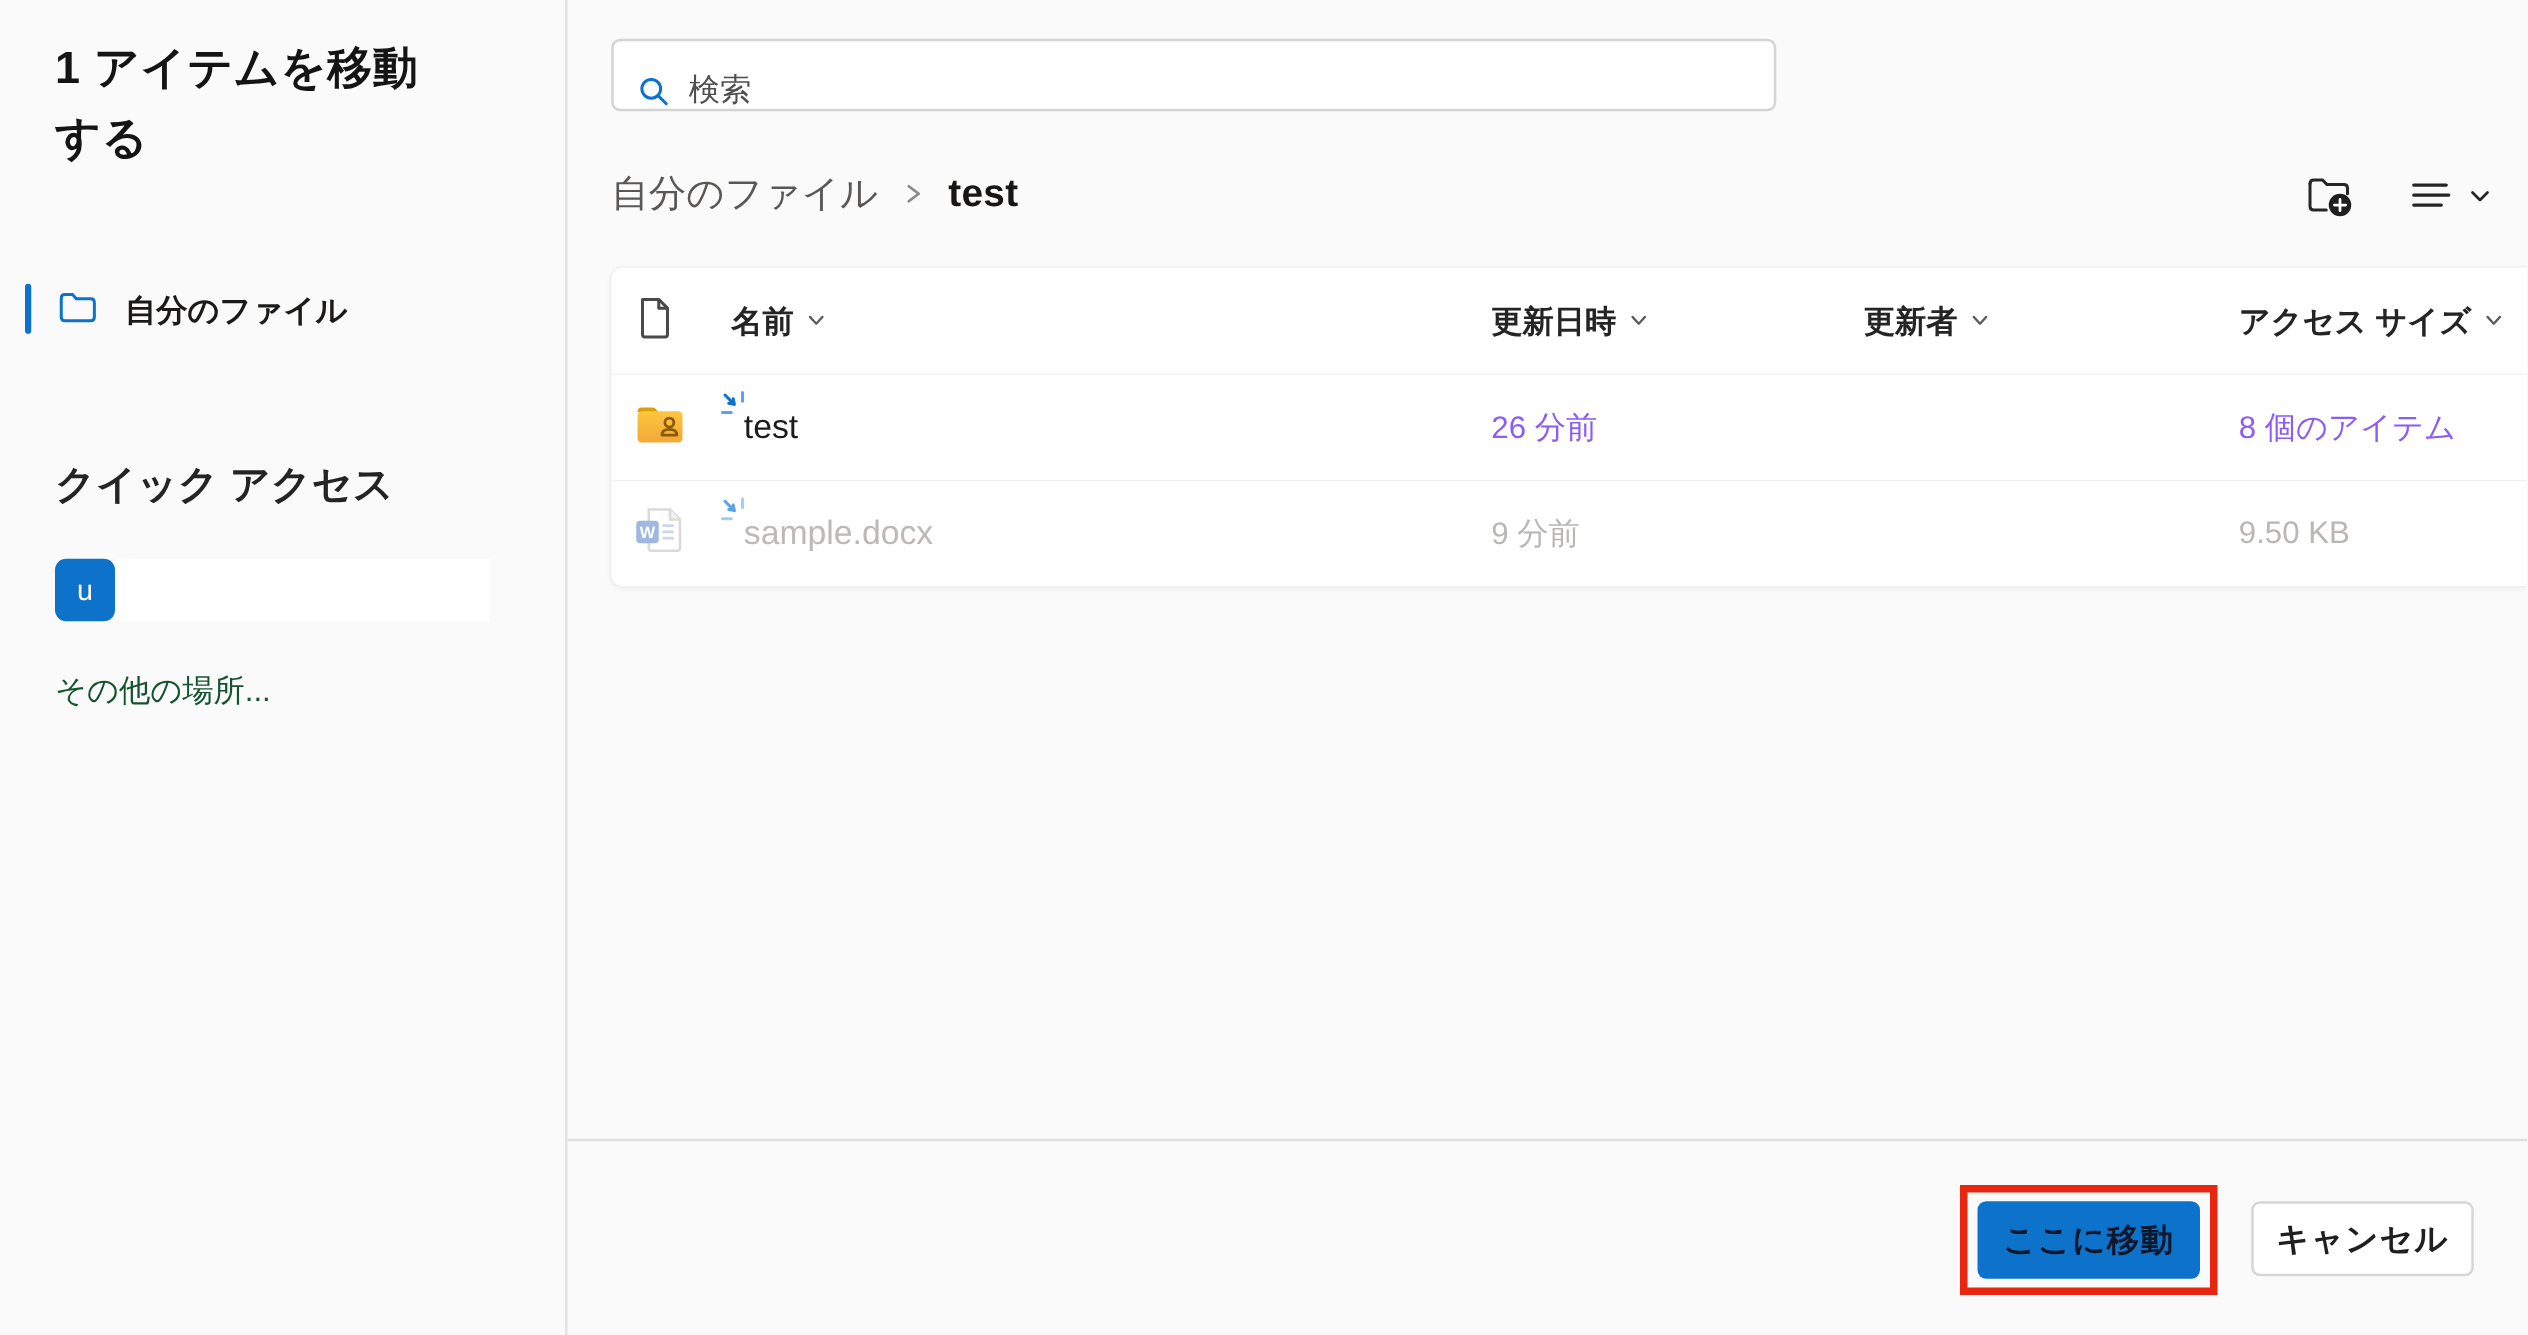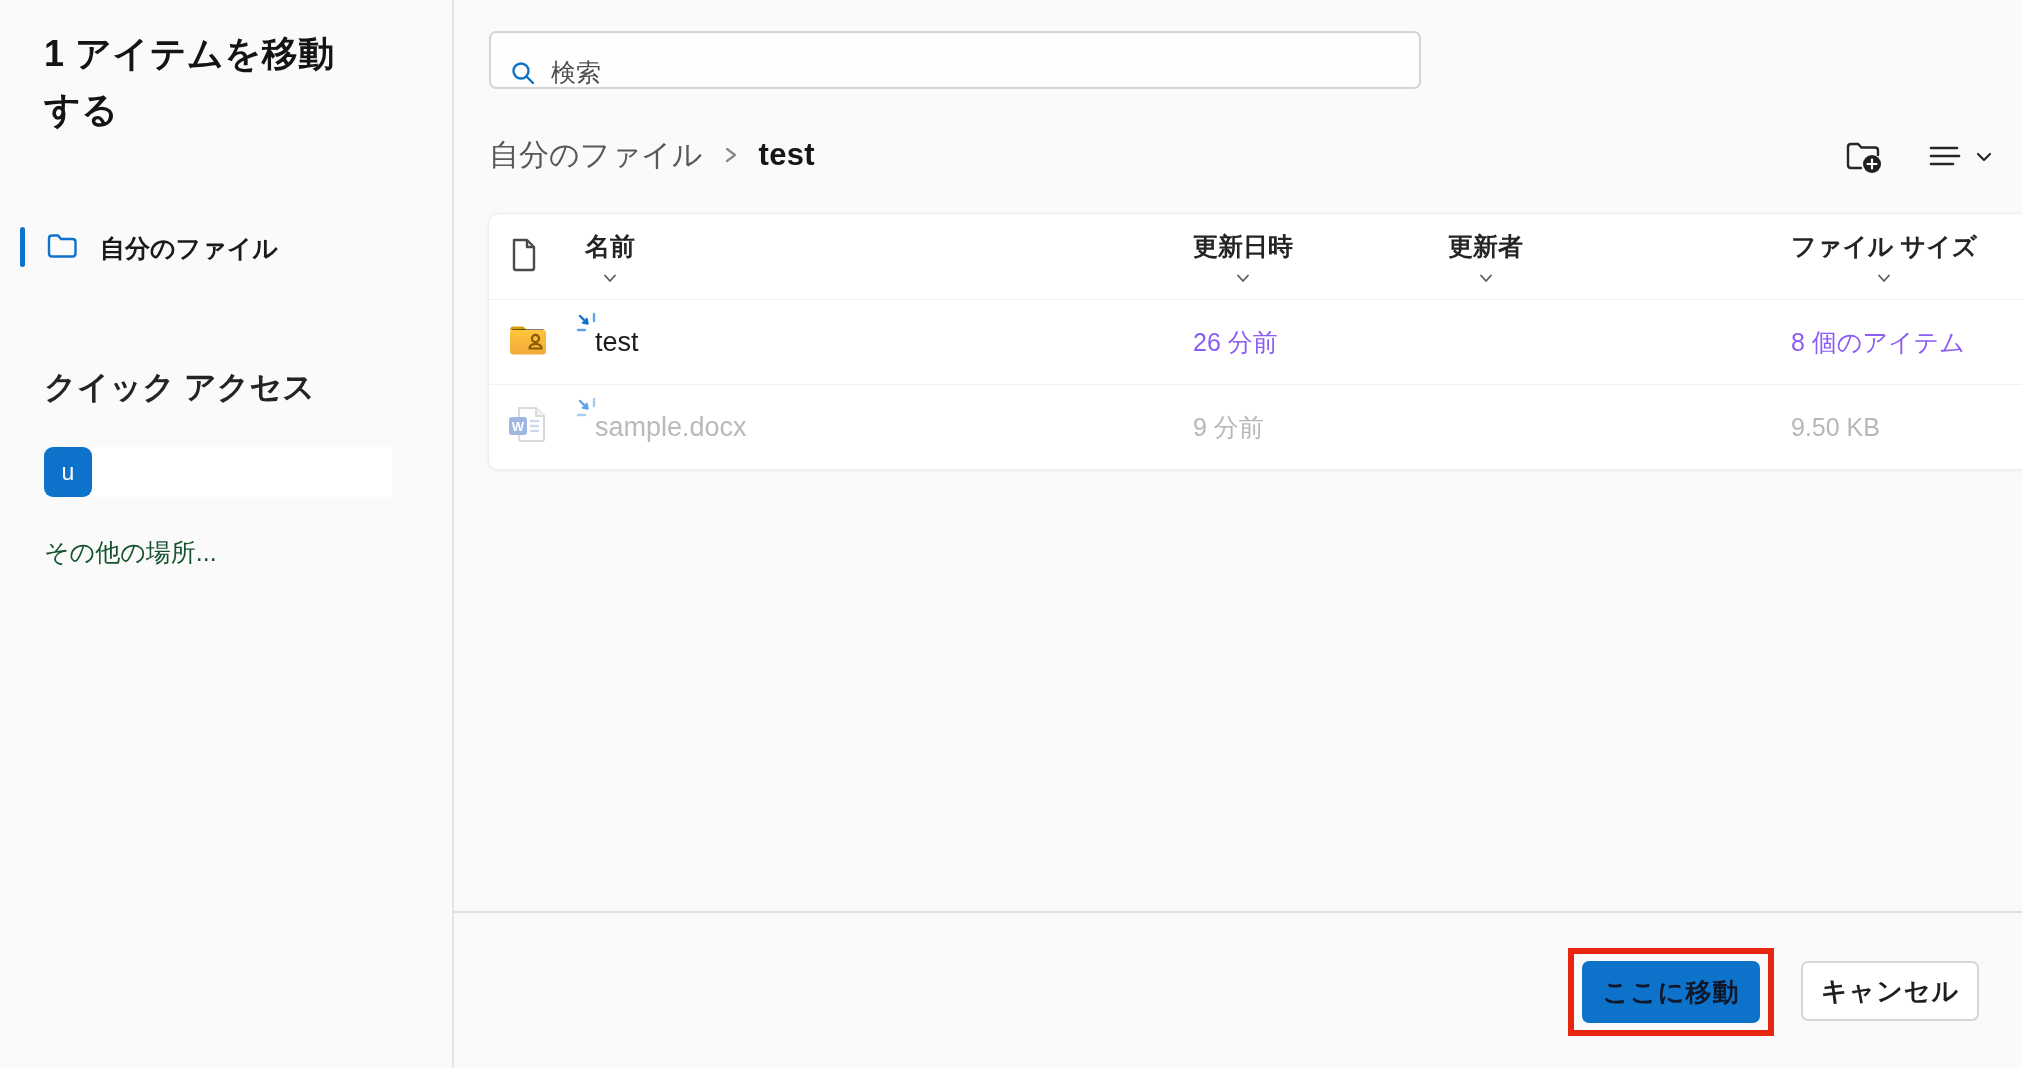--- a/index.html
+++ b/index.html
@@ -37,22 +37,22 @@
   .top-actions { position:absolute; right:28px; top:138px; display:flex; align-items:center; gap:42px; }
   .icon-btn { display:flex; align-items:center; gap:12px; cursor:pointer; }
 
   
   .card { position:absolute; left:34px; top:213px; width:1534px; height:257px; background:#fff;
           border:1px solid #ececec; border-right:none; border-radius:10px 0 0 10px;
           box-shadow:0 1px 4px rgba(0,0,0,.05); }
   .trow { position:relative; height:85px; width:100%; }
   .trow + .trow { border-top:1px solid #f1f1f1; }
   .cell { position:absolute; top:50%; transform:translateY(-50%); white-space:nowrap; }
-  .c-modified { left:704px; }  .c-by { left:959px;justify-content:space-between; }  .c-size { left:1302px; }
-  .hdr .cell { font-size:25px; font-weight:600; color:#242424; display:flex; align-items:center; gap:10px;flex-direction:column; }
+  .c-modified { left:704px; }  .c-by { left:1002px;justify-content:space-between; }  .c-size { left:1302px; }
+  .hdr .cell { font-size:25px; font-weight:600; color:#242424; display:flex; align-items:center; gap:10px; }
   .hdr .c-name { left:96px; }
   .hdr-docicon { position:absolute; left:19px; top:50%; transform:translateY(-50%); }
   .file-icon { position:absolute; left:17px; top:50%; transform:translateY(-50%); }
   .click-mark { position:absolute; left:86px; top:11px; }
   .r-name { position:absolute; left:106px; top:50%; transform:translateY(-50%); font-size:27px; color:#1d1c1b; }
   .r-meta { font-size:25px; color:#8b5cf6; }
   .row-disabled .r-name { color:#bcbab8; }
   .row-disabled .r-meta { color:#b9b7b5; }
   .row-item { cursor:pointer; }
 
@@ -161,21 +161,21 @@
               <path d="M3 3 L8 8.5 L13 3" stroke="#5c5c5c" stroke-width="1.8" fill="none" stroke-linecap="round" stroke-linejoin="round"></path>
             </svg>
         </span>
         <span class="cell c-by">
           <span>更新者</span>
           <svg width="16" height="12" viewBox="0 0 16 12" fill="none">
               <path d="M3 3 L8 8.5 L13 3" stroke="#5c5c5c" stroke-width="1.8" fill="none" stroke-linecap="round" stroke-linejoin="round"></path>
             </svg>
         </span>
         <span class="cell c-size">
-          <span>ファイル サイズ</span>
+          <span>アクセス サイズ</span>
           <svg width="16" height="12" viewBox="0 0 16 12" fill="none">
               <path d="M3 3 L8 8.5 L13 3" stroke="#5c5c5c" stroke-width="1.8" fill="none" stroke-linecap="round" stroke-linejoin="round"></path>
             </svg>
         </span>
       </div>
 
       <div class="trow row-item">
         <span class="file-icon">
           <svg width="44" height="40" viewBox="0 0 44 40">
             <defs>

